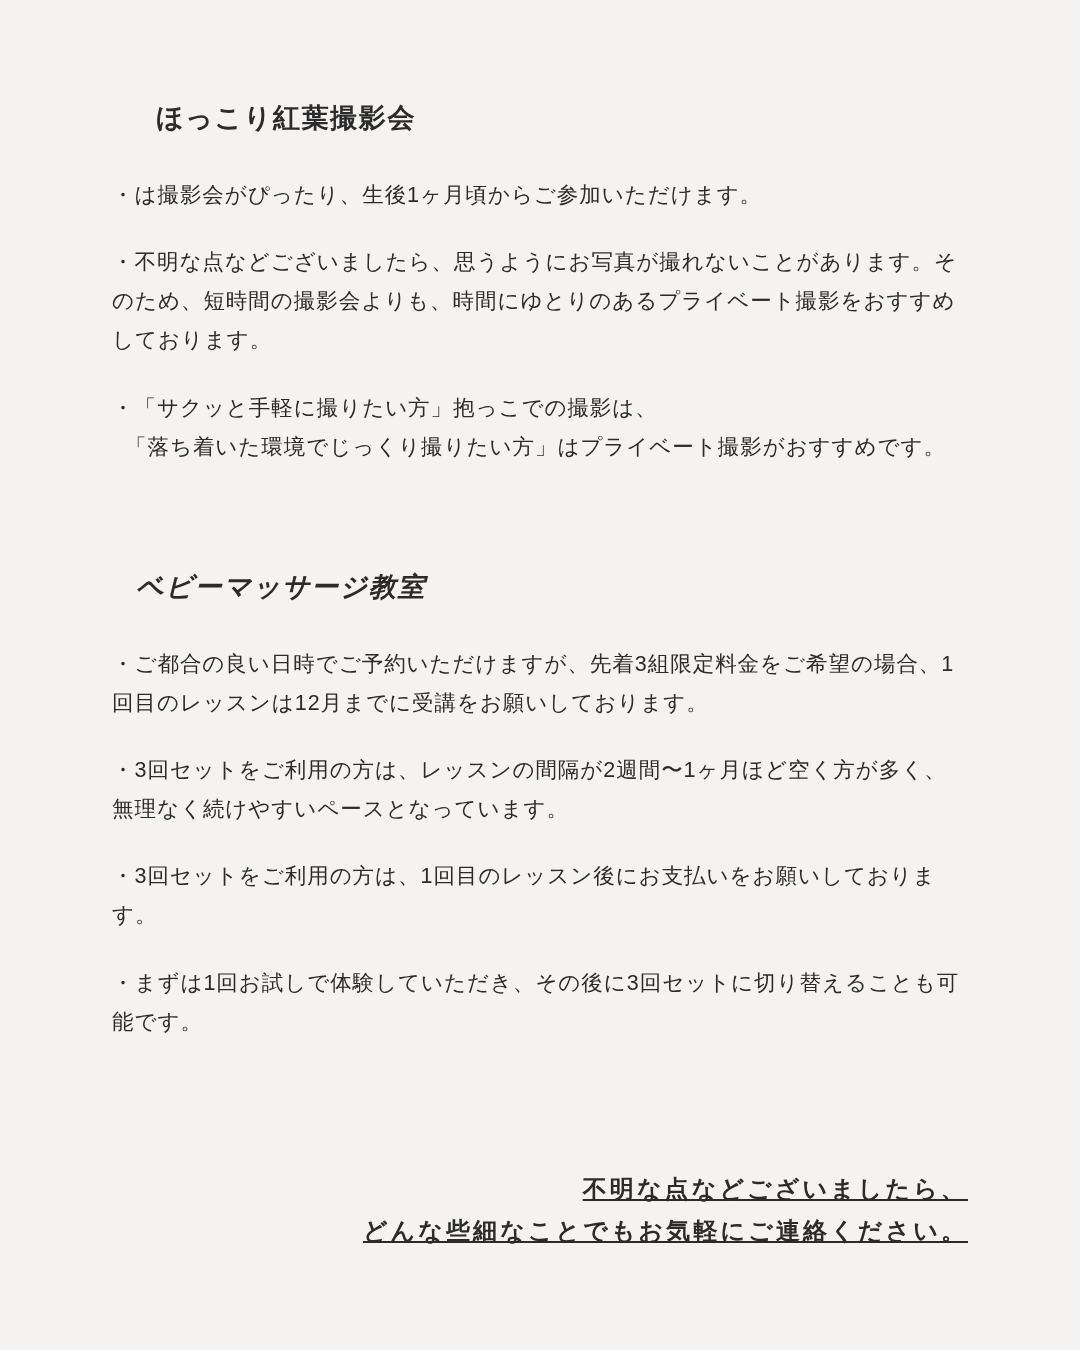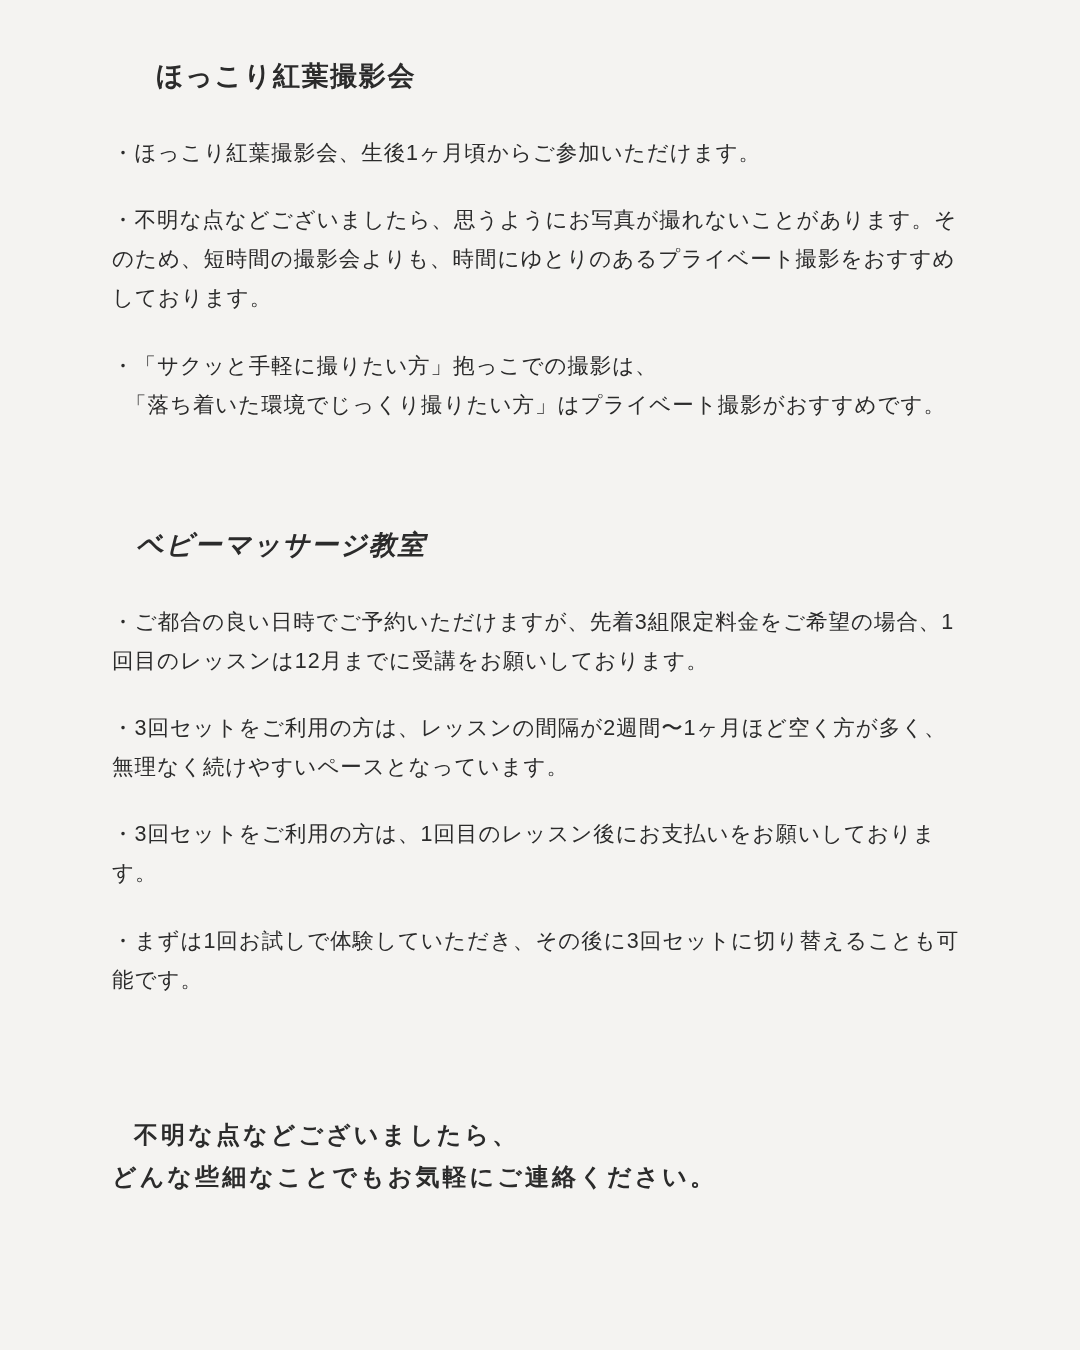--- a/index.html
+++ b/index.html
@@ -12,21 +12,21 @@
     background: #f4f3f1;
     font-family: "Liberation Sans", "DejaVu Sans", sans-serif;
     color: #2b2b2b;
     overflow: hidden;
   }
   .page {
     position: relative;
     width: 1080px;
     height: 1350px;
     box-sizing: border-box;
-    padding: 58px 112px 40px 112px;
+    padding: 100px 112px 40px 112px;
   }
   .section {
     margin-bottom: 0;
   }
   .section-title {
     font-size: 27px;
     font-weight: bold;
     letter-spacing: 0.06em;
     color: #2b2b2b;
     margin: 0 0 40px 0;
@@ -48,43 +48,44 @@
     display: block;
     padding-left: 13px;
   }
   .gap-lg {
     height: 74px;
   }
   .gap-xl {
     height: 86px;
   }
   .closing {
-    text-align: left;
-    margin-top: 0;
+    text-align: right;
+    margin-top: 12px;
+    text-decoration: underline;
   }
   .closing-line {
     font-size: 24px;
     font-weight: bold;
     letter-spacing: 0.13em;
     line-height: 1.75;
     color: #2b2b2b;
   }
   .closing-line.first {
     padding-left: 22px;
   }
 </style>
 </head>
 <body>
 
 <div class="page">
 
   <div class="section">
     <h2 class="section-title">ほっこり紅葉撮影会</h2>
 
-    <p class="para">・ほっこり紅葉撮影会、生後1ヶ月頃からご参加いただけます。</p>
+    <p class="para">・は撮影会がぴったり、生後1ヶ月頃からご参加いただけます。</p>
 
     <p class="para">・不明な点などございましたら、思うようにお写真が撮れないことがあります。そのため、短時間の撮影会よりも、時間にゆとりのあるプライベート撮影をおすすめしております。</p>
 
     <p class="para">
       <span>・「サクッと手軽に撮りたい方」抱っこでの撮影は、</span>
       <span class="indent-line">「落ち着いた環境でじっくり撮りたい方」はプライベート撮影がおすすめです。</span>
     </p>
 
   </div>
 

